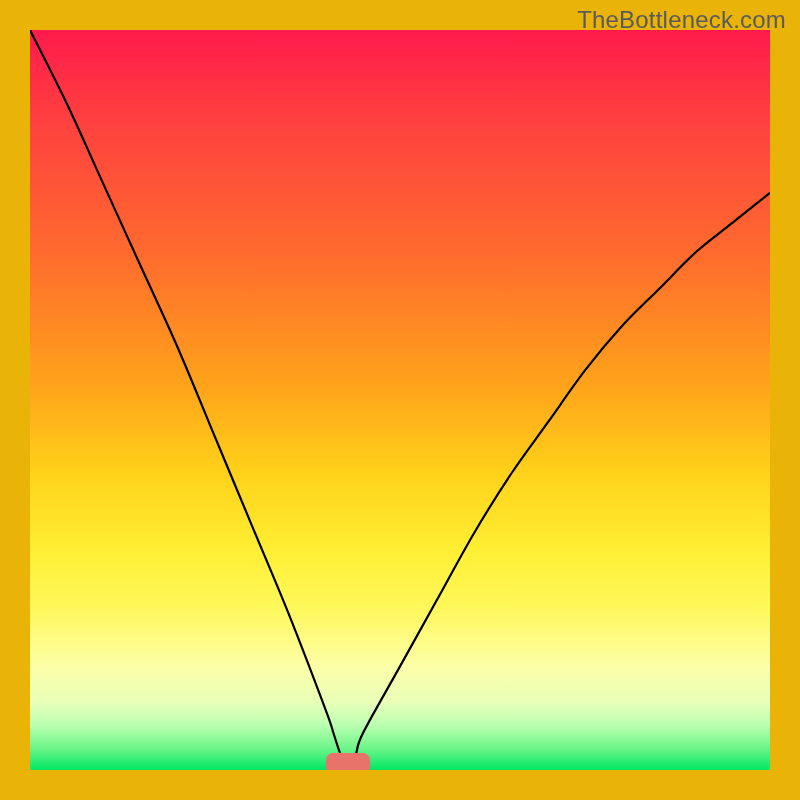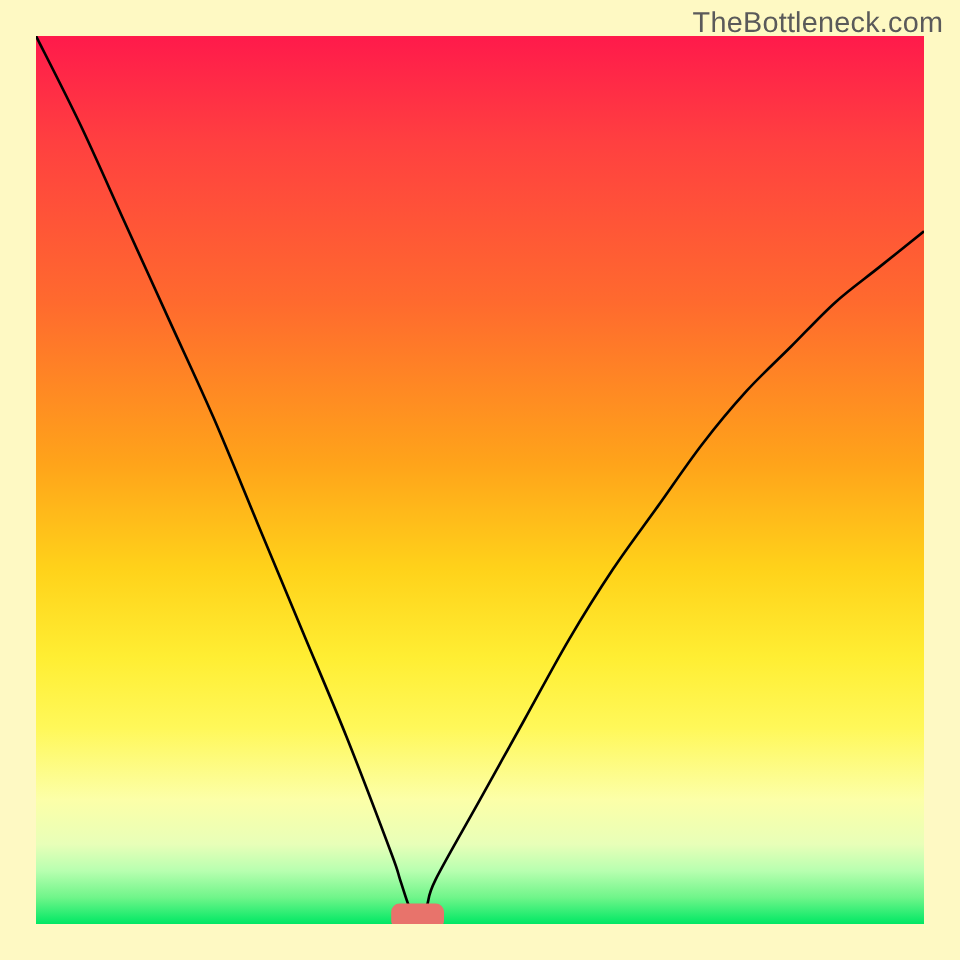--- a/index.html
+++ b/index.html
@@ -8,21 +8,21 @@
     width: 800px;
     height: 800px;
     overflow: hidden;
     background: #000;
     font-family: Arial, Helvetica, sans-serif;
   }
   .frame {
     position: relative;
     width: 800px;
     height: 800px;
-    background: #fef9c3;
+    background: #eab308;
   }
   .watermark {
     position: absolute;
     top: 6px;
     right: 14px;
     color: #5a5a5a;
     font-size: 24px;
     font-weight: 500;
     letter-spacing: 0.2px;
     z-index: 30;

